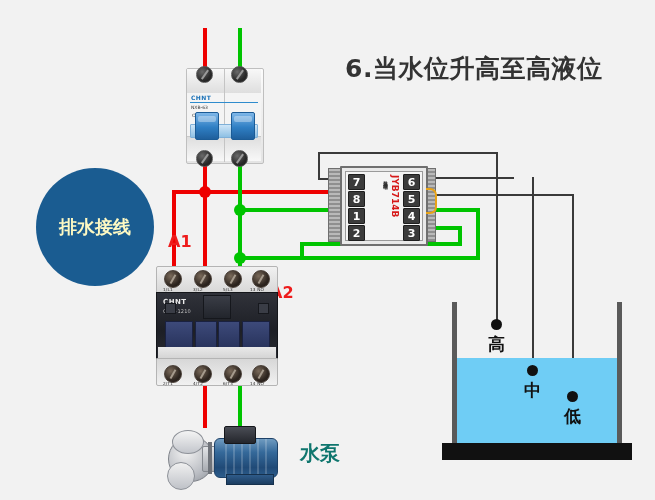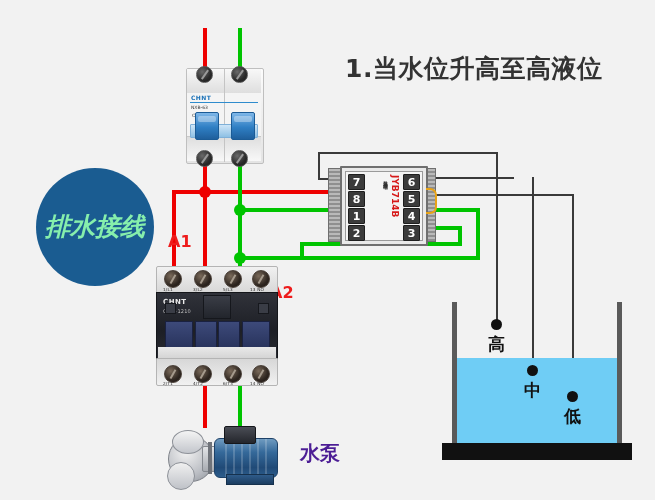--- a/index.html
+++ b/index.html
@@ -14,22 +14,22 @@
   .abs{position:absolute;}
 
   
   #badge{
     left:36px;top:168px;width:118px;height:118px;border-radius:50%;
     background:#1a5c91;
     display:flex;flex-direction:column;align-items:center;justify-content:center;
     box-shadow:0 0 0 0 rgba(0,0,0,0);
   }
   #badge .l1{
-    color:#86efac;font-size:25px;font-weight:bold;letter-spacing:0px;
-    line-height:28px;white-space:nowrap;font-style:italic;
+    color:#fef9c3;font-size:18px;font-weight:bold;letter-spacing:0px;
+    line-height:28px;white-space:nowrap;
   }
   #badge .l2{
     color:#ffffff;font-size:17px;font-weight:normal;line-height:22px;
     white-space:nowrap;margin-top:2px;
   }
 
   
   #title{
     left:345px;top:52px;
     font-size:25px;font-weight:bold;color:#333333;white-space:nowrap;
@@ -139,28 +139,28 @@
   .pm-volute{position:absolute;left:2px;top:12px;width:44px;height:44px;border-radius:50%;
     background:radial-gradient(circle at 38% 34%,#f2f2f2,#b9bcc2 62%,#8b8f96);
     border:1px solid #7c8087;}
   .pm-flangeA{position:absolute;left:6px;top:6px;width:30px;height:22px;border-radius:50%;
     background:linear-gradient(180deg,#f4f4f4,#c3c6cc);border:1px solid #8d9198;}
   .pm-flangeB{position:absolute;left:1px;top:38px;width:26px;height:26px;border-radius:50%;
     background:linear-gradient(180deg,#f0f0f0,#bfc2c8);border:1px solid #8d9198;}
   .pm-neck{position:absolute;left:36px;top:22px;width:18px;height:24px;
     background:linear-gradient(180deg,#e2e4e7,#a8abb1);border:1px solid #85898f;border-radius:2px;}
   .pm-ring{position:absolute;background:#6f737a;}
-  .pmlabel{position:absolute;left:300px;top:440px;color:#4c1d95;font-size:20px;font-weight:bold;}
+  .pmlabel{position:absolute;left:300px;top:440px;color:#0f766e;font-size:20px;font-weight:bold;}
 </style>
 </head>
 <body>
 
 <div id="stage">
 
-  <div id="title" class="abs">1.当水位升高至高液位</div>
+  <div id="title" class="abs">6.当水位升高至高液位</div>
 
   <div id="badge" class="abs">
     <div class="l1">排水接线</div>
   </div>
 
   <div class="wire wr abs" style="left:203px;top:28px;width:4px;height:44px;"></div>
 
   <div class="wire wr abs" style="left:203px;top:156px;width:4px;height:122px;"></div>
 
   <div class="wire wr abs" style="left:172px;top:190px;width:160px;height:4px;"></div>

